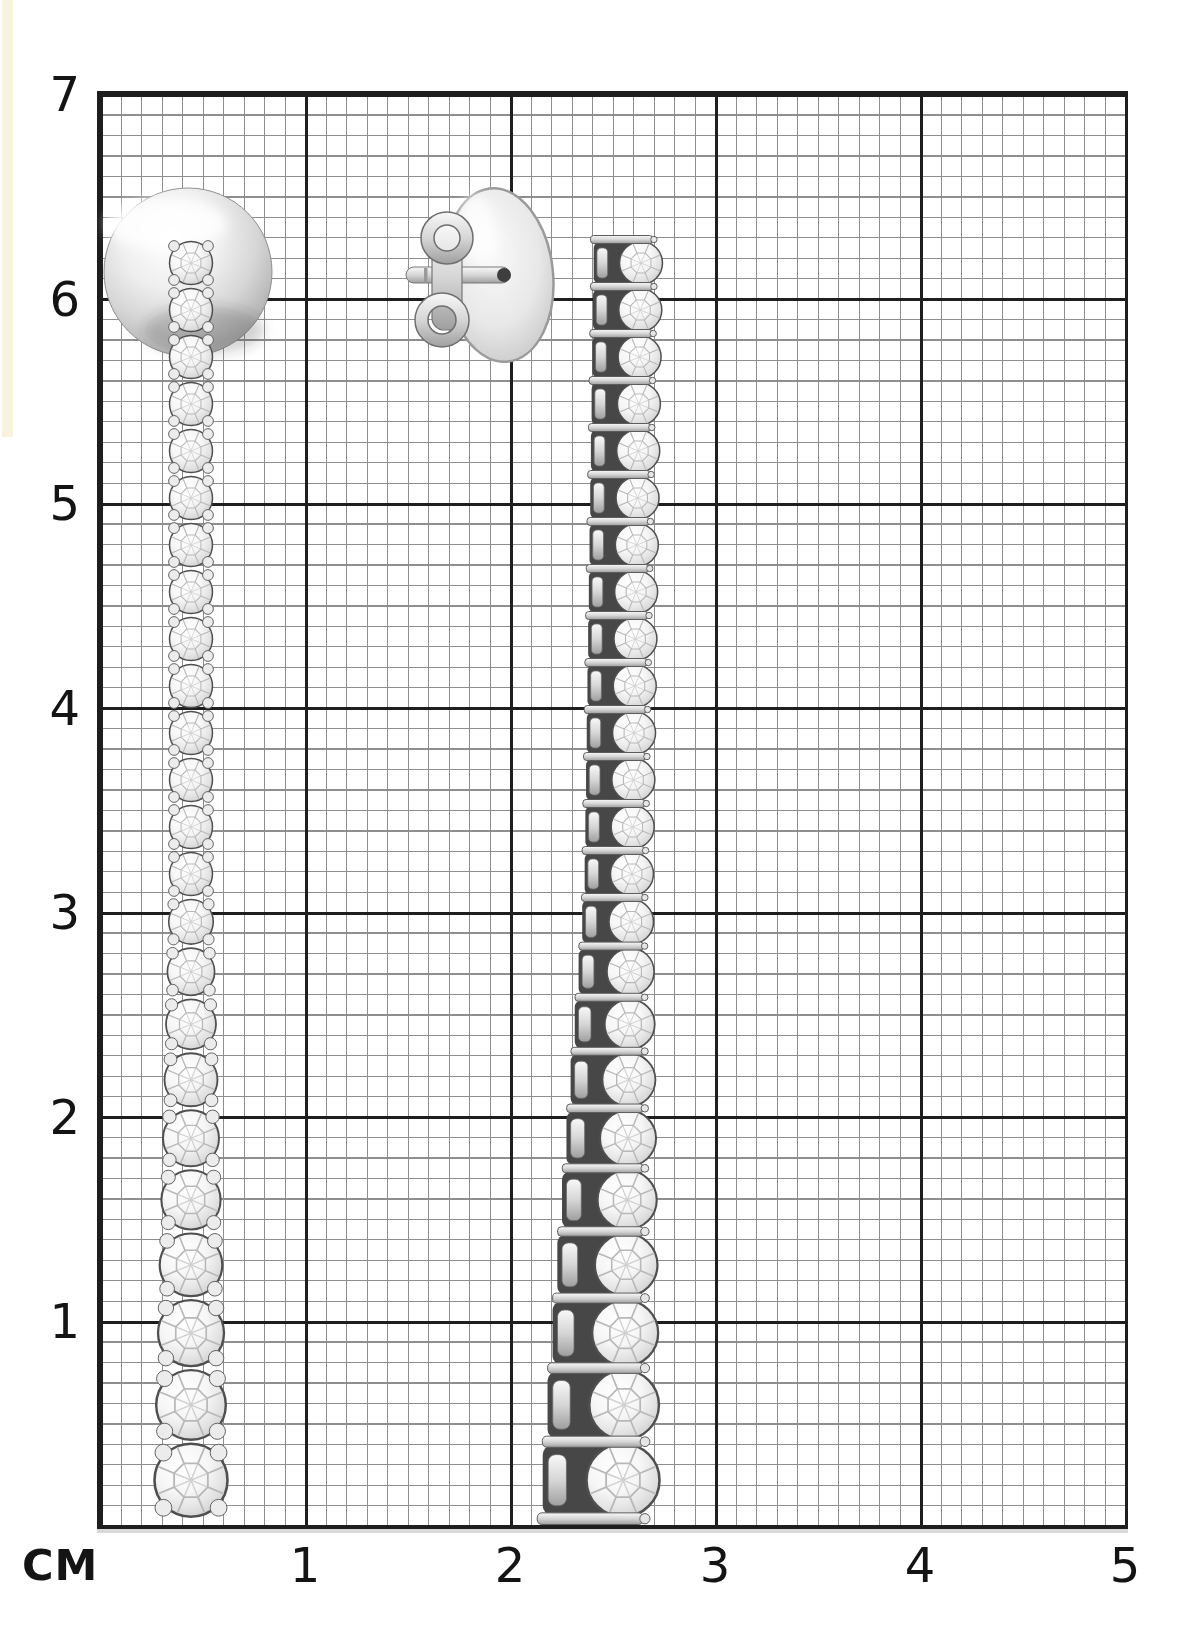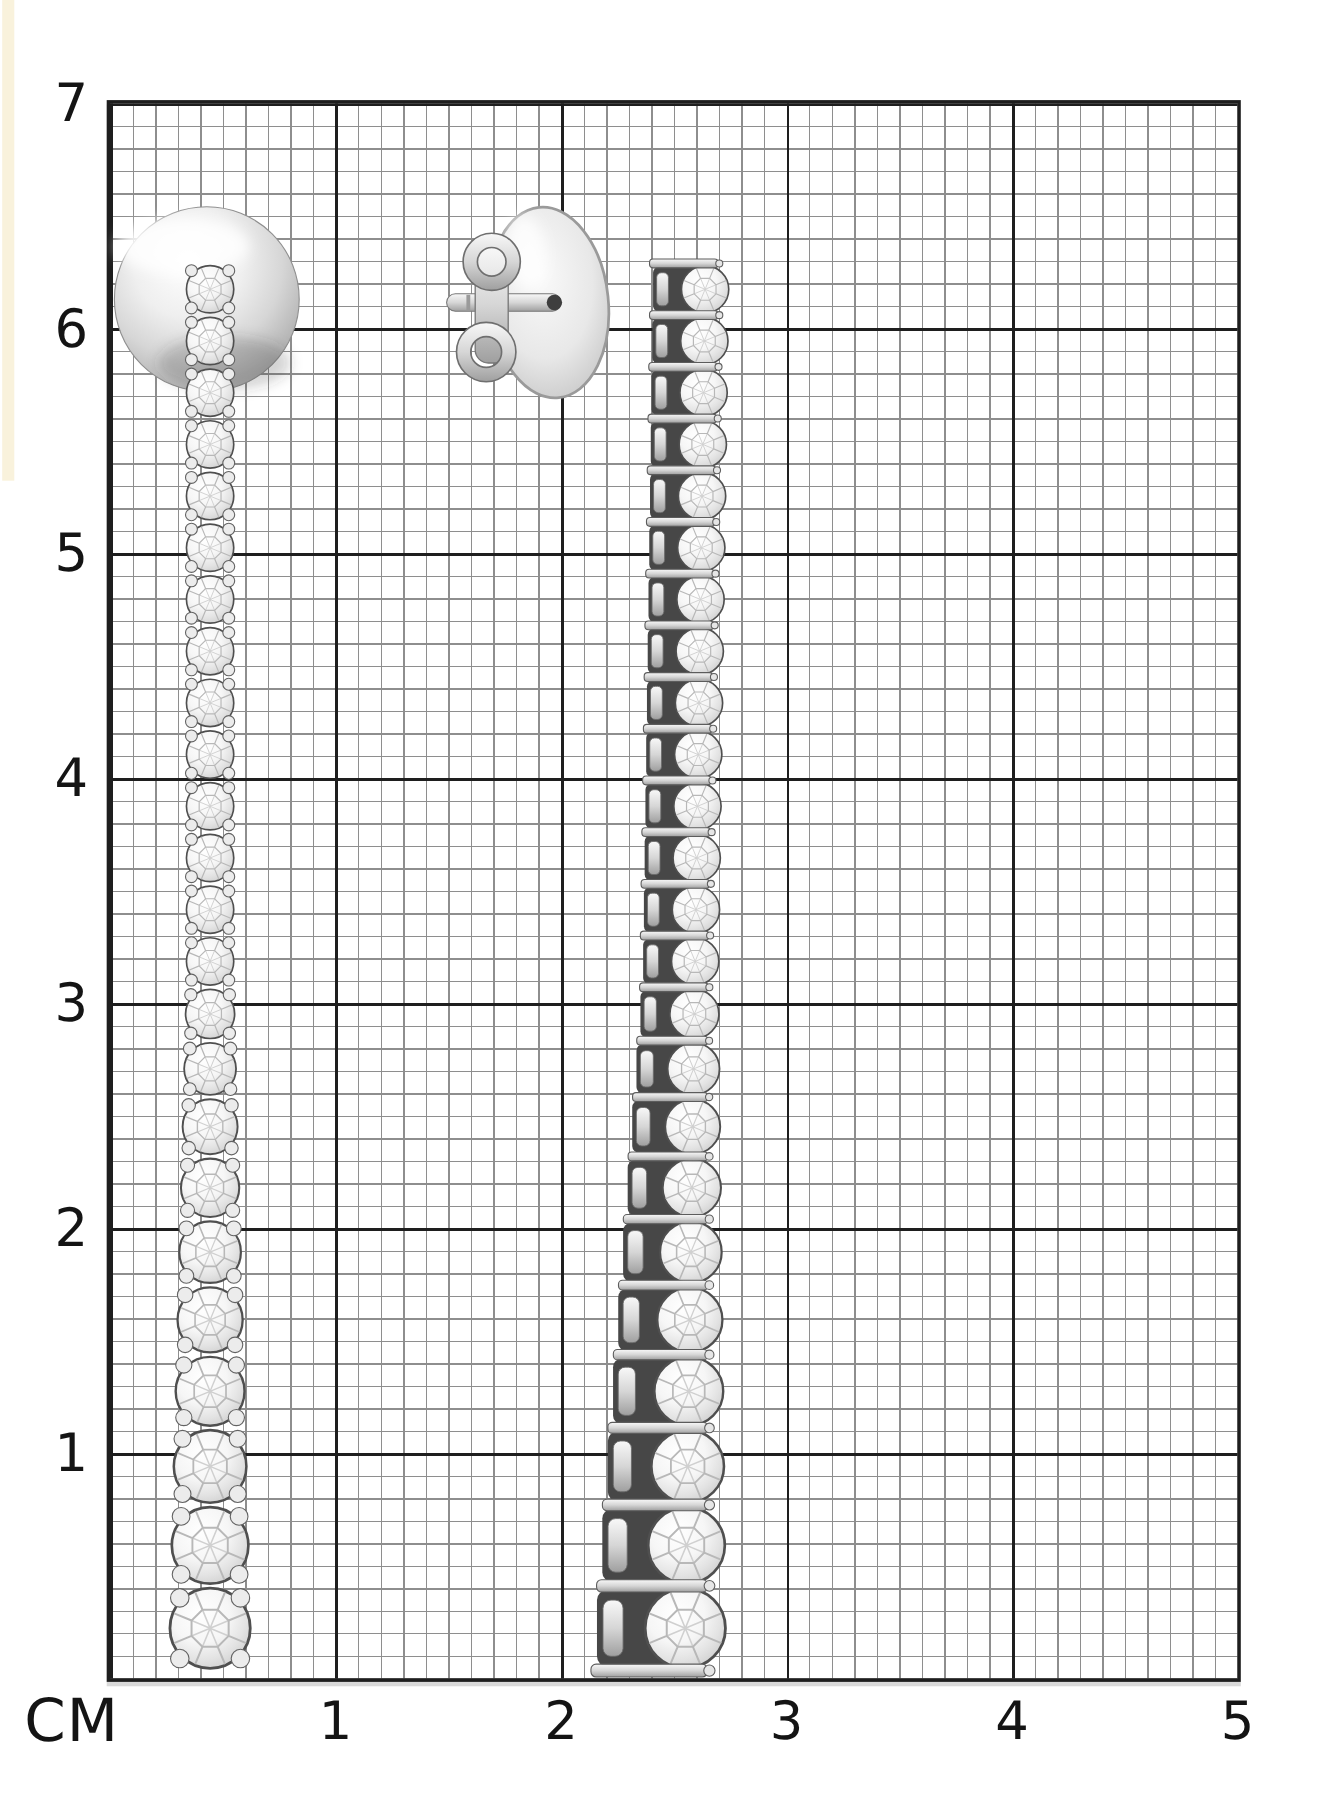--- a/index.html
+++ b/index.html
@@ -4,21 +4,21 @@
 <style>
   html,body{margin:0;padding:0;background:#ffffff;}
   .stage{position:relative;width:1200px;height:1636px;background:#ffffff;overflow:hidden;
          font-family:"DejaVu Sans", sans-serif;}
   .strip{position:absolute;z-index:1;}
   .grid{position:absolute;z-index:2;background-color:#ffffff;}
   .photo-svg{position:absolute;left:0;top:0;z-index:3;}
   .label{position:absolute;z-index:4;color:#141414;font-size:48px;font-weight:normal;}
   .label.y{width:80px;height:48px;line-height:48px;text-align:right;}
   .label.x{width:80px;height:50px;line-height:50px;text-align:center;}
-  .label.unit{height:50px;line-height:50px;font-weight:normal;font-size:54px;letter-spacing:1px;}
+  .label.unit{height:50px;line-height:50px;font-weight:bold;font-size:43px;letter-spacing:1px;}
 </style>
 </head>
 <body>
 
 <div class="stage">
 
   <div class="strip" style="left: 2px; top: 0px; width: 11px; height: 437px; background: rgb(249, 242, 220);"></div>
   <div class="grid" style="left: 97px; top: 91px; width: 1025px; height: 1431.5px; border: 3px solid rgb(30, 30, 30); box-shadow: rgba(0, 0, 0, 0.15) 0px 4px 0px; background-image: repeating-linear-gradient(to right, rgb(30, 30, 30) 0px, rgb(30, 30, 30) 2.6px, transparent 2.6px, transparent 205px), repeating-linear-gradient(rgb(30, 30, 30) 0px, rgb(30, 30, 30) 2.6px, transparent 2.6px, transparent 204.5px), repeating-linear-gradient(to right, rgb(142, 142, 142) 0px, rgb(142, 142, 142) 1.3px, transparent 1.3px, transparent 20.5px), repeating-linear-gradient(rgb(142, 142, 142) 0px, rgb(142, 142, 142) 1.3px, transparent 1.3px, transparent 20.45px);"></div>
 
   <div class="label y" style="left: 0px; top: 70px; color: rgb(20, 20, 20);">7</div>

